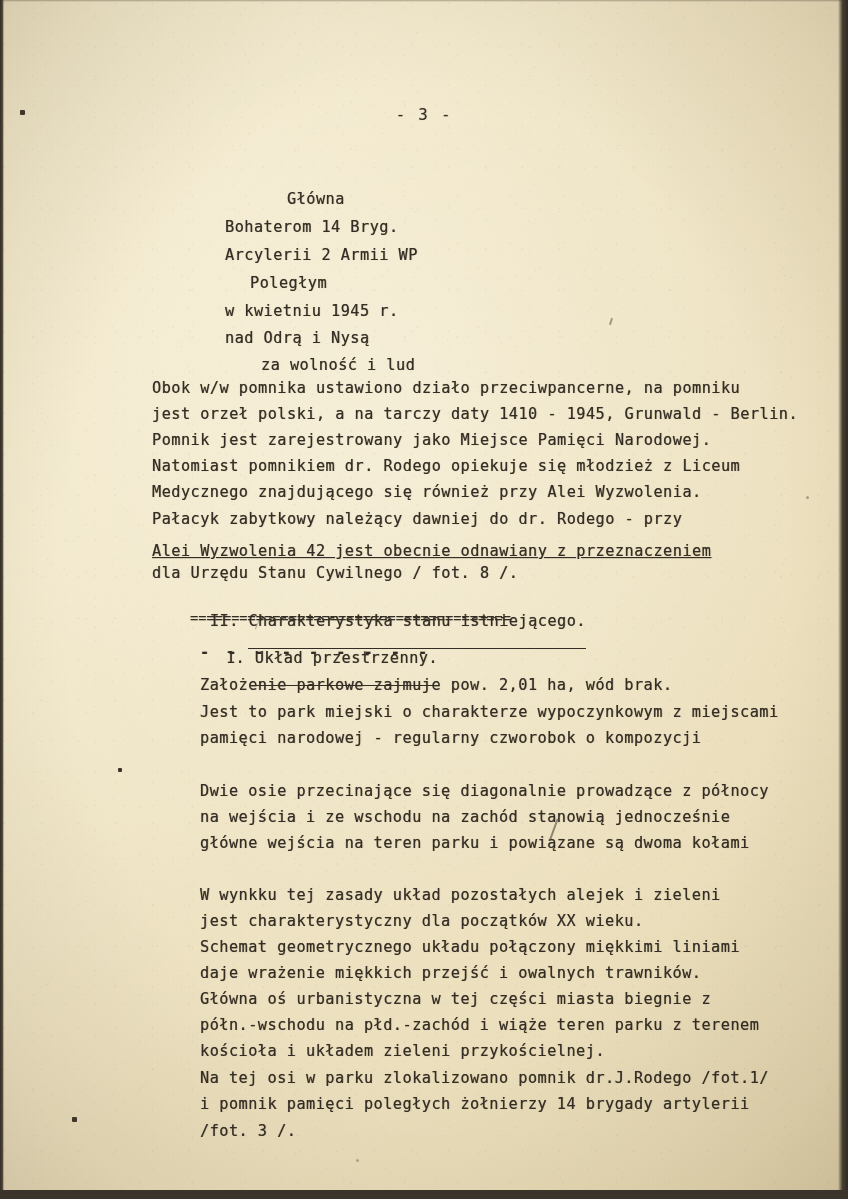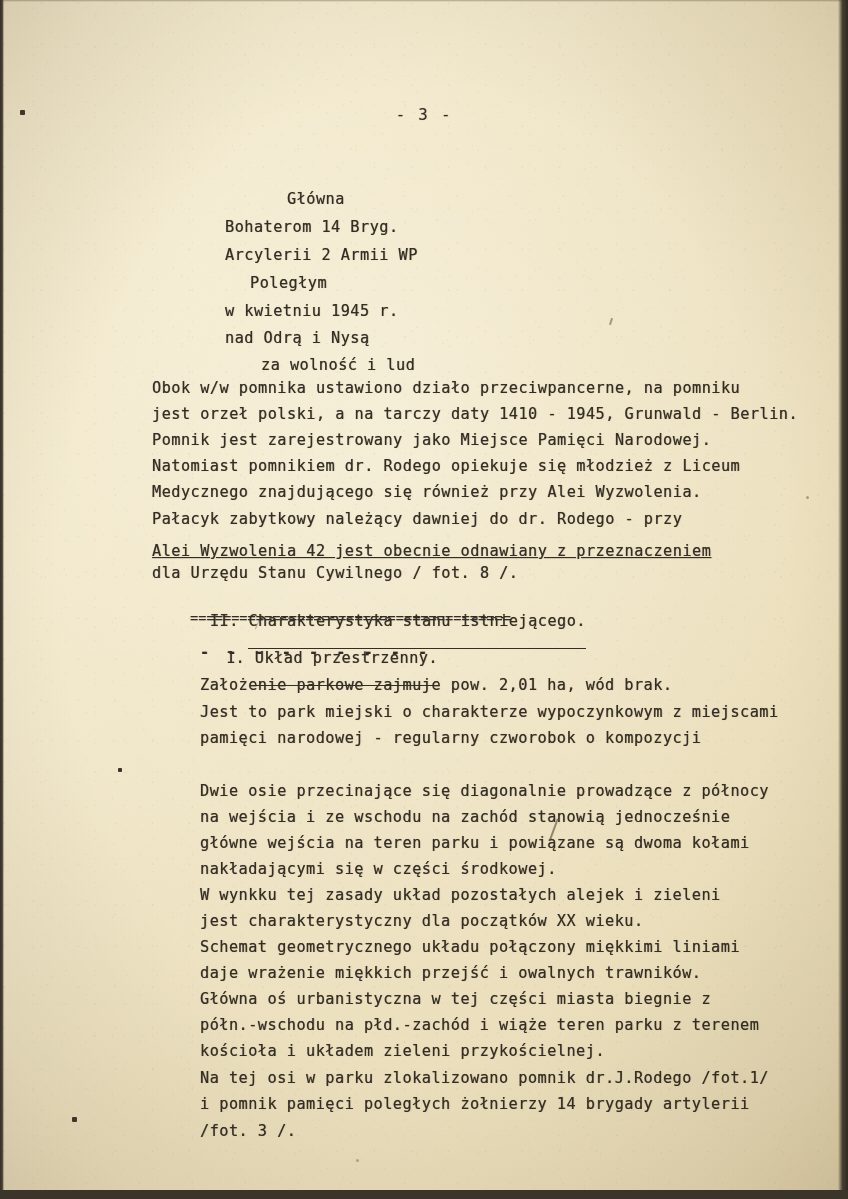--- a/index.html
+++ b/index.html
@@ -171,21 +171,20 @@
       <span>1.</span><span> </span><span class="uline">Układ przestrzenny.</span>
     </div>
     <div class="dashrow" style="left:200px; top:645px;">- - - - - - - - -</div>
 
     <div class="line" style="left:200px; top:678px;">Założenie parkowe zajmuje pow. 2,01 ha, wód brak.</div>
     <div class="line" style="left:200px; top:705px;">Jest to park miejski o charakterze wypoczynkowym z miejscami</div>
     <div class="line" style="left:200px; top:731px;">pamięci narodowej - regularny czworobok o kompozycji</div>
     <div class="line" style="left:200px; top:784px;">Dwie osie przecinające się diagonalnie prowadzące z północy</div>
     <div class="line" style="left:200px; top:810px;">na wejścia i ze wschodu na zachód stanowią jednocześnie</div>
     <div class="line" style="left:200px; top:836px;">główne wejścia na teren parku i powiązane są dwoma kołami</div>
-    <div class="line" style="left:200px; top:862px;">nakładającymi się w części środkowej.</div>
     <div class="line" style="left:200px; top:888px;">W wynkku tej zasady układ pozostałych alejek i zieleni</div>
     <div class="line" style="left:200px; top:914px;">jest charakterystyczny dla początków XX wieku.</div>
     <div class="line" style="left:200px; top:940px;">Schemat geometrycznego układu połączony miękkimi liniami</div>
     <div class="line" style="left:200px; top:966px;">daje wrażenie miękkich przejść i owalnych trawników.</div>
     <div class="line" style="left:200px; top:992px;">Główna oś urbanistyczna w tej części miasta biegnie z</div>
     <div class="line" style="left:200px; top:1018px;">półn.-wschodu na płd.-zachód i wiąże teren parku z terenem</div>
     <div class="line" style="left:200px; top:1044px;">kościoła i układem zieleni przykościelnej.</div>
     <div class="line" style="left:200px; top:1071px;">Na tej osi w parku zlokalizowano pomnik dr.J.Rodego /fot.1/</div>
     <div class="line" style="left:200px; top:1097px;">i pomnik pamięci poległych żołnierzy 14 brygady artylerii</div>
     <div class="line" style="left:200px; top:1124px;">/fot. 3 /.</div>

